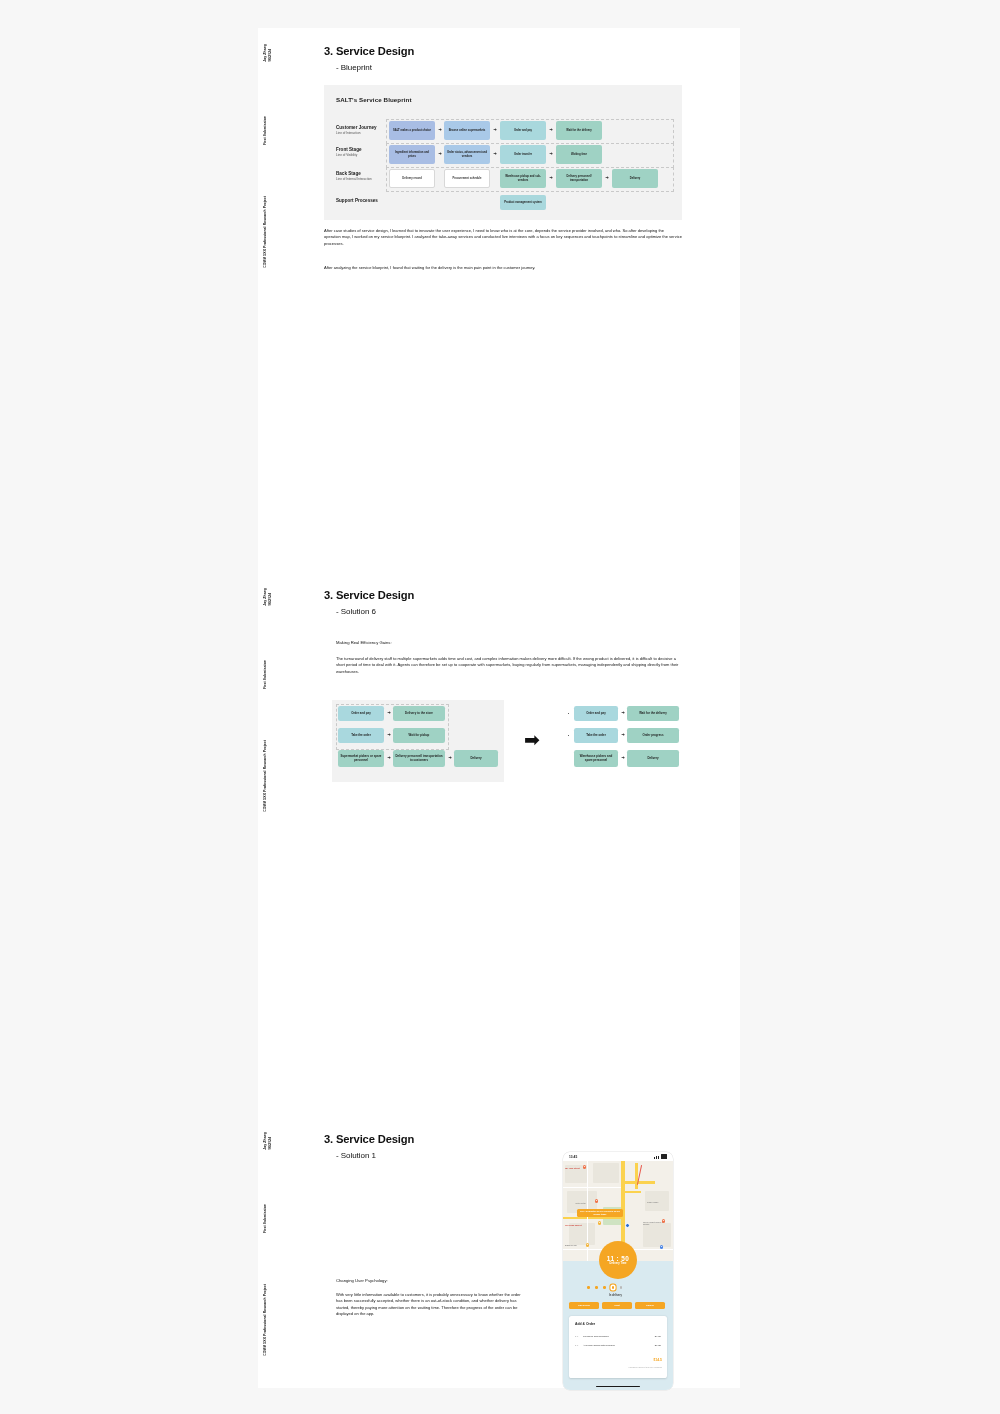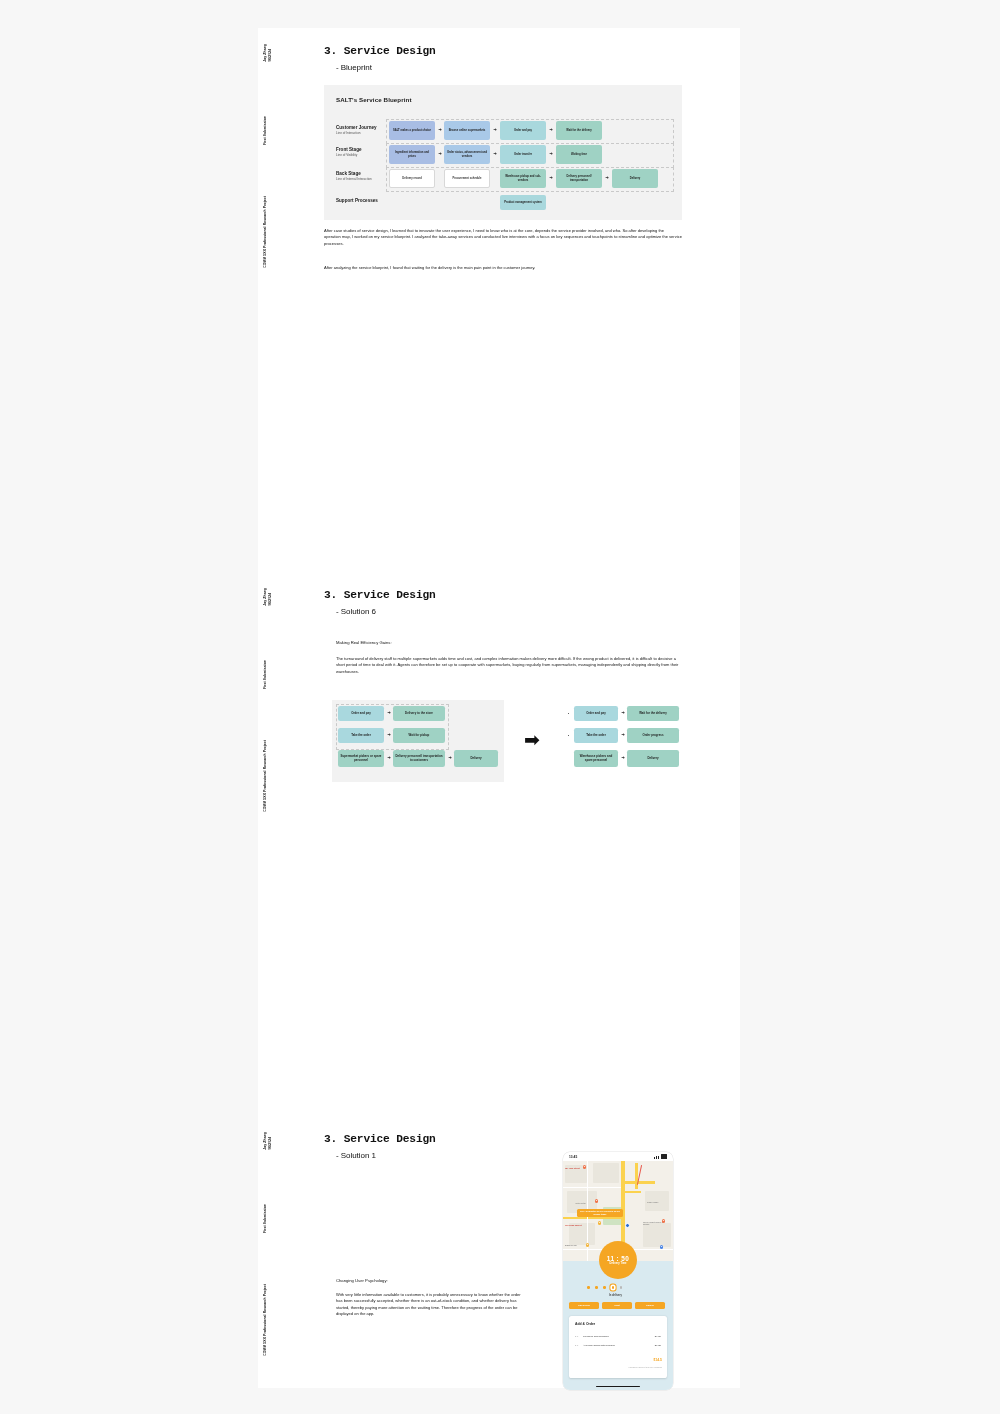--- a/index.html
+++ b/index.html
@@ -26,21 +26,21 @@
     color:#111;
     font-weight:700;
     white-space:pre;
     left:5px;
   }
   .rail-a{top:16px;}
   .rail-b{top:88px;}
   .rail-c{top:168px;}
   .h1{
     position:absolute;left:66px;top:17px;
-    font-size:11.2px;font-weight:700;color:#111;letter-spacing:-.15px;font-family:Liberation Mono, monospace;
+    font-size:11.2px;font-weight:700;color:#111;letter-spacing:-.15px;
   }
   .h2{
     position:absolute;left:66px;top:35px;
     font-size:8px;font-weight:400;color:#111;letter-spacing:-.05px;margin-left:12px;
   }
   .body-txt{
     position:absolute;color:#111;font-size:4px;line-height:1.62;
     letter-spacing:.02px;text-align:left;
   }
   .lead{

